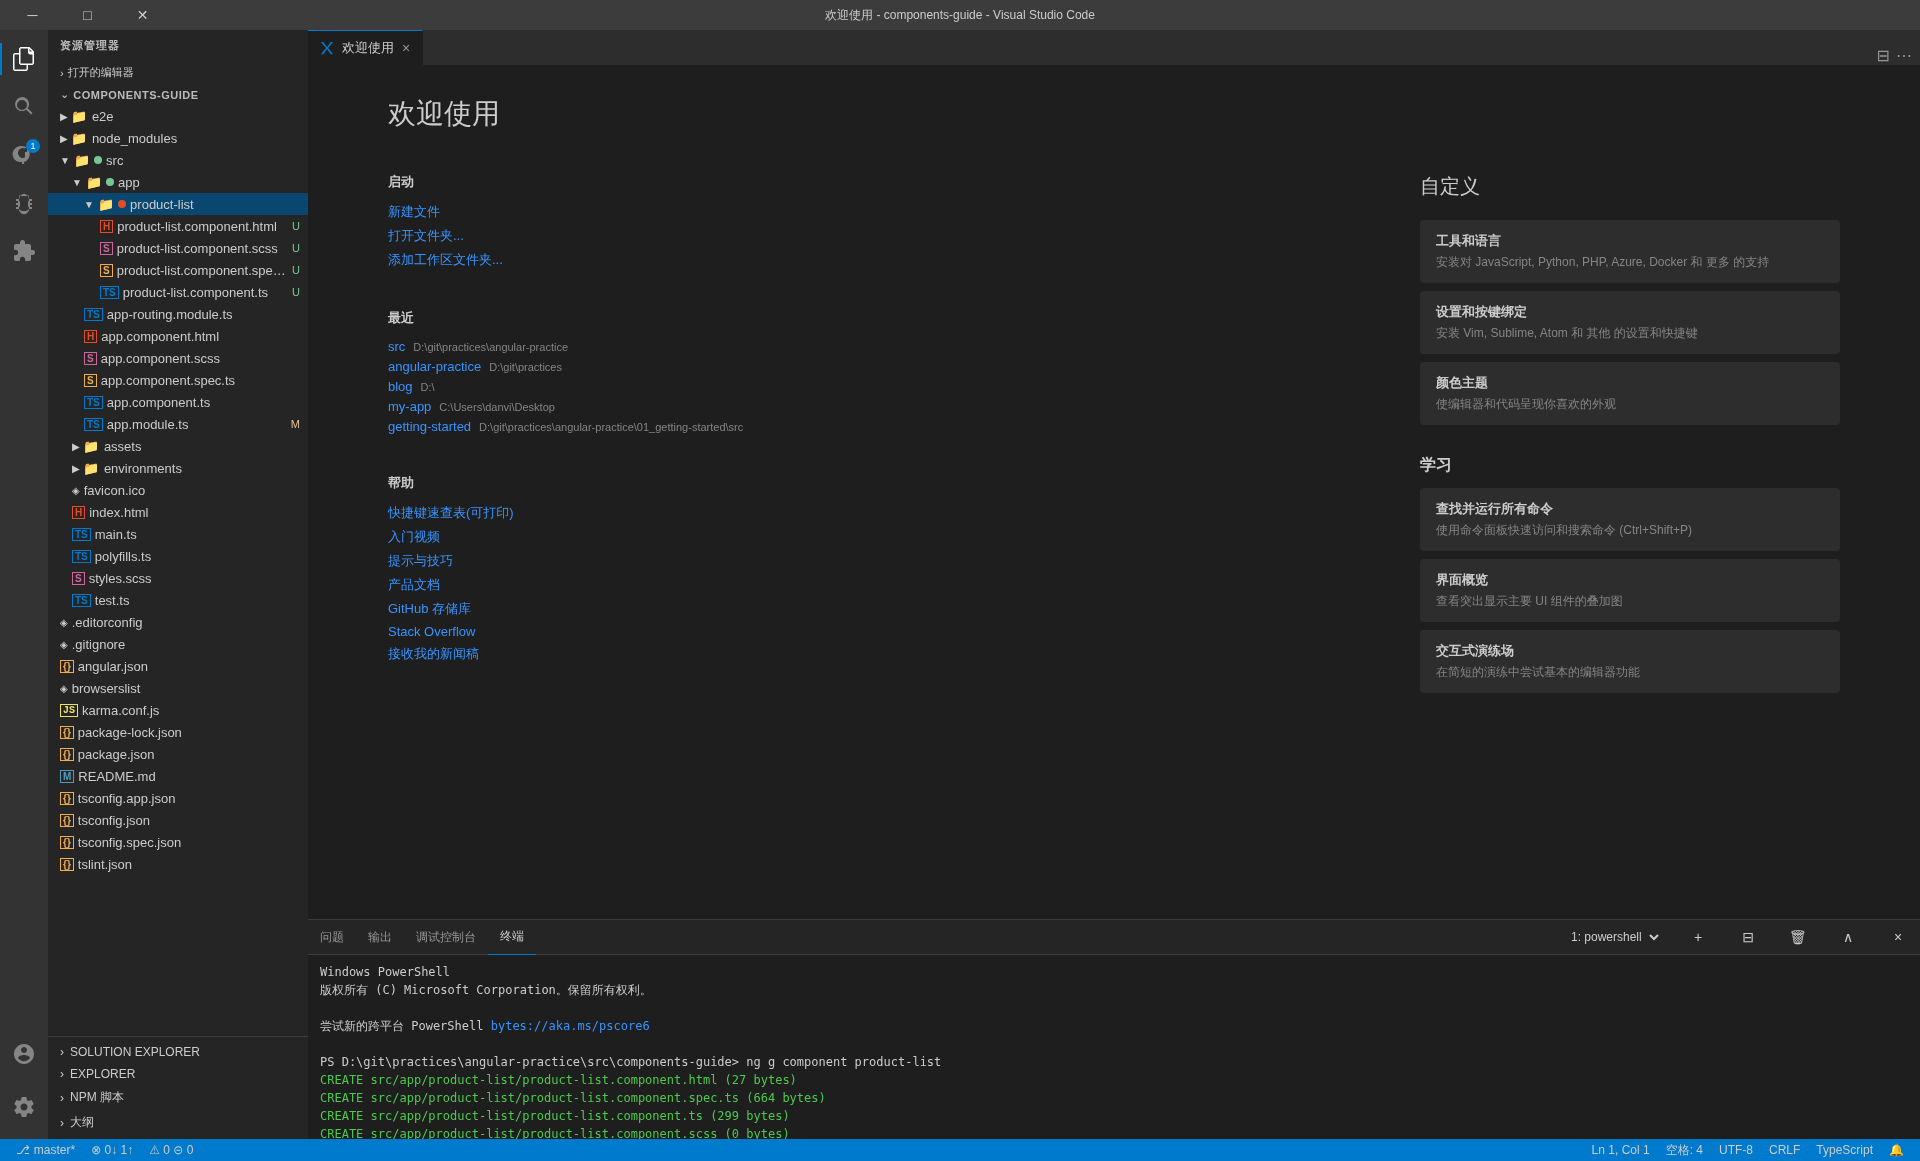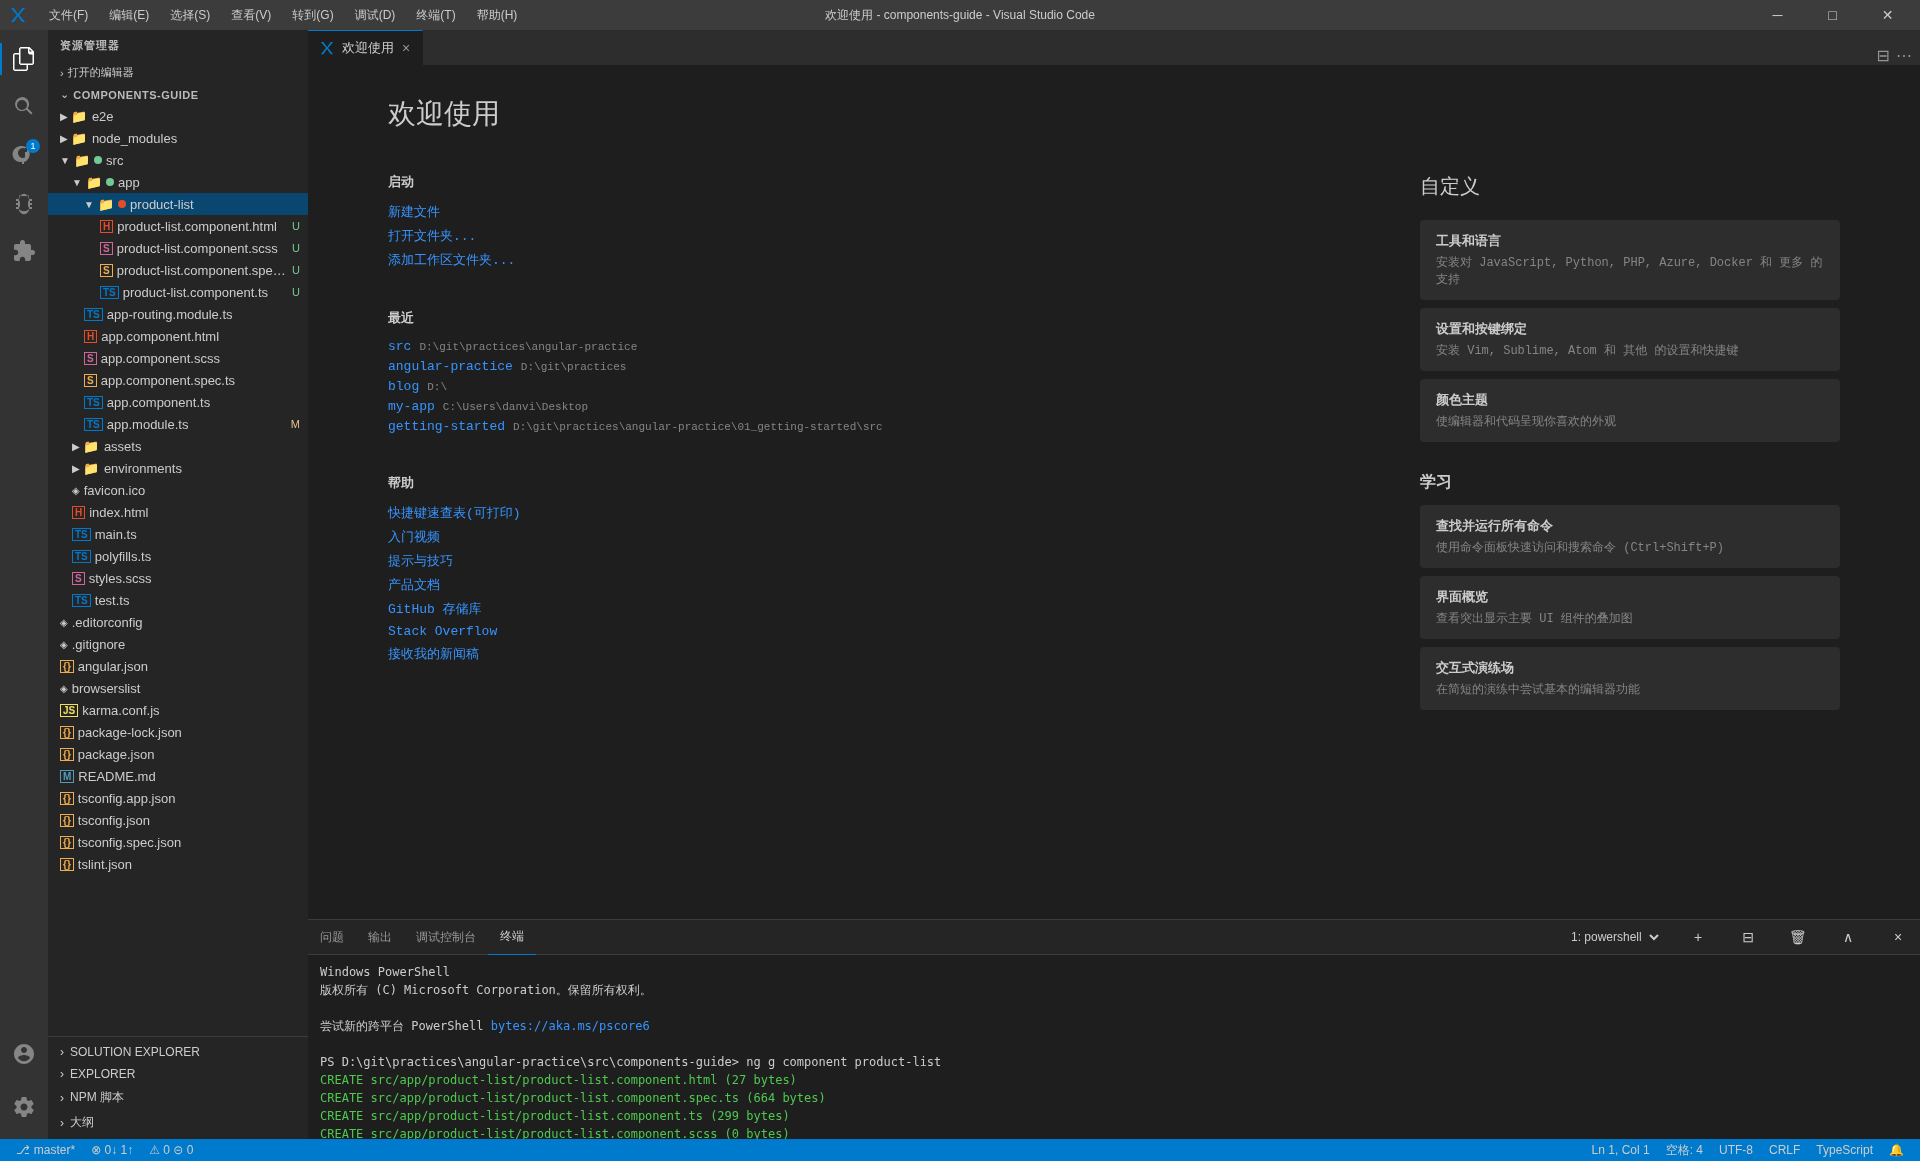--- a/index.html
+++ b/index.html
@@ -245,21 +245,20 @@
       flex-direction: column;
     }
     .welcome-content::-webkit-scrollbar { width: 8px; }
     .welcome-content::-webkit-scrollbar-thumb { background: #424242; }
 
     .welcome-body {
       display: flex;
       flex: 1;
       padding: 40px 80px;
       gap: 112px;
-      font-family: Liberation Mono, monospace;
     }
 
     .welcome-left {
       flex: 1;
     }
 
     .welcome-section {
       margin-bottom: 40px;
     }
     .welcome-section-title {
@@ -450,35 +449,20 @@
     .welcome-title {
       font-size: 28px;
       color: #cccccc;
       font-weight: 300;
     }
   </style>
 </head>
 <body>
 
 <div class="titlebar">
-  <div class="titlebar-left">
-    <svg width="16" height="16" viewBox="0 0 16 16">
-      <path fill="#007acc" d="M12.3 1L8 7.1 3.8 1H1l5.8 7L1 15h2.8L8 9l4.2 6H15L9.2 8 15 1z"></path>
-    </svg>
-    <div class="titlebar-menu">
-      <span>文件(F)</span>
-      <span>编辑(E)</span>
-      <span>选择(S)</span>
-      <span>查看(V)</span>
-      <span>转到(G)</span>
-      <span>调试(D)</span>
-      <span>终端(T)</span>
-      <span>帮助(H)</span>
-    </div>
-  </div>
   <div class="titlebar-center">欢迎使用 - components-guide - Visual Studio Code</div>
   <div class="titlebar-right">
     <div class="titlebar-btn">─</div>
     <div class="titlebar-btn">□</div>
     <div class="titlebar-btn close">✕</div>
   </div>
 </div>
 
 <div class="main-container">
 
@@ -680,21 +664,21 @@
           <span style="color:#f0ad4e;font-weight:bold;font-size:10px;margin-right:4px;border:1px solid #f0ad4e;padding:0 2px;">{}</span>
           <span class="label">angular.json</span>
         </div>
         <div class="tree-item">
           <span class="indent" style="width:12px;display:inline-block;"></span>
           <span style="color:#cccccc;font-size:10px;margin-right:4px;">◈</span>
           <span class="label">browserslist</span>
         </div>
         <div class="tree-item">
           <span class="indent" style="width:12px;display:inline-block;"></span>
-          <span style="color:#f0e060;font-weight:bold;font-size:10px;margin-right:4px;border:1px solid #f0e060;padding:0 2px;">JS</span>
+          <span style="color:#f0e060;font-weight:bold;font-size:10px;margin-right:4px;border:1px solid #f0e060;padding:0 2px;font-family:Liberation Mono, monospace;">JS</span>
           <span class="label">karma.conf.js</span>
         </div>
         <div class="tree-item">
           <span class="indent" style="width:12px;display:inline-block;"></span>
           <span style="color:#f0ad4e;font-weight:bold;font-size:10px;margin-right:4px;border:1px solid #f0ad4e;padding:0 2px;">{}</span>
           <span class="label">package-lock.json</span>
         </div>
         <div class="tree-item">
           <span class="indent" style="width:12px;display:inline-block;"></span>
           <span style="color:#f0ad4e;font-weight:bold;font-size:10px;margin-right:4px;border:1px solid #f0ad4e;padding:0 2px;">{}</span>

